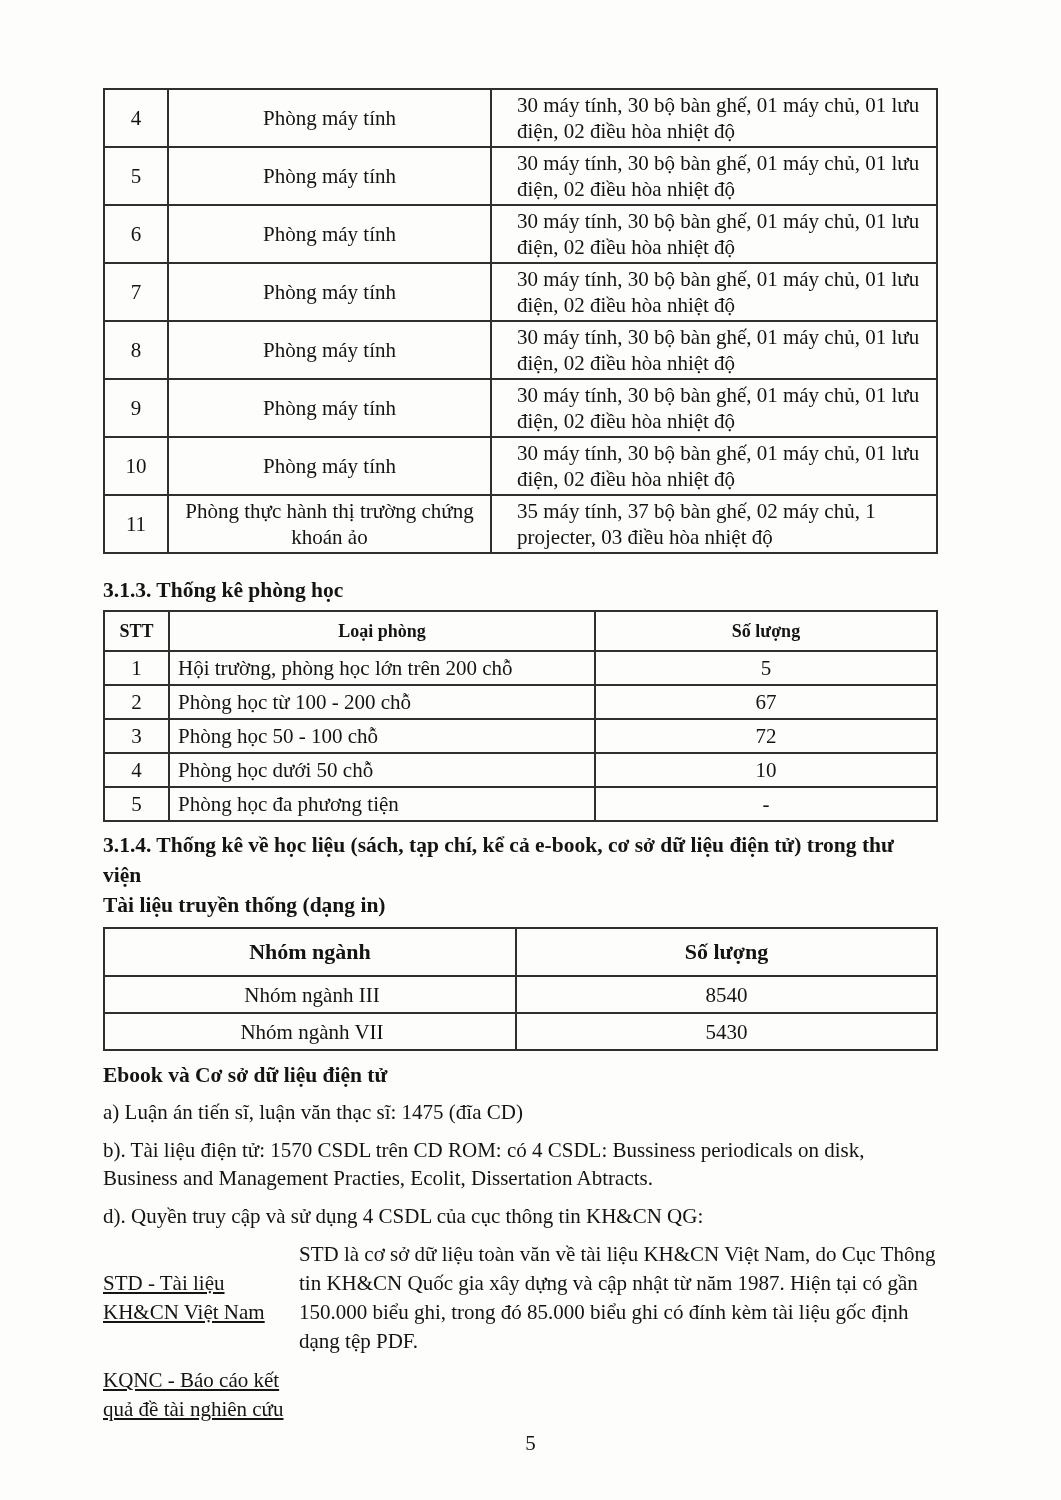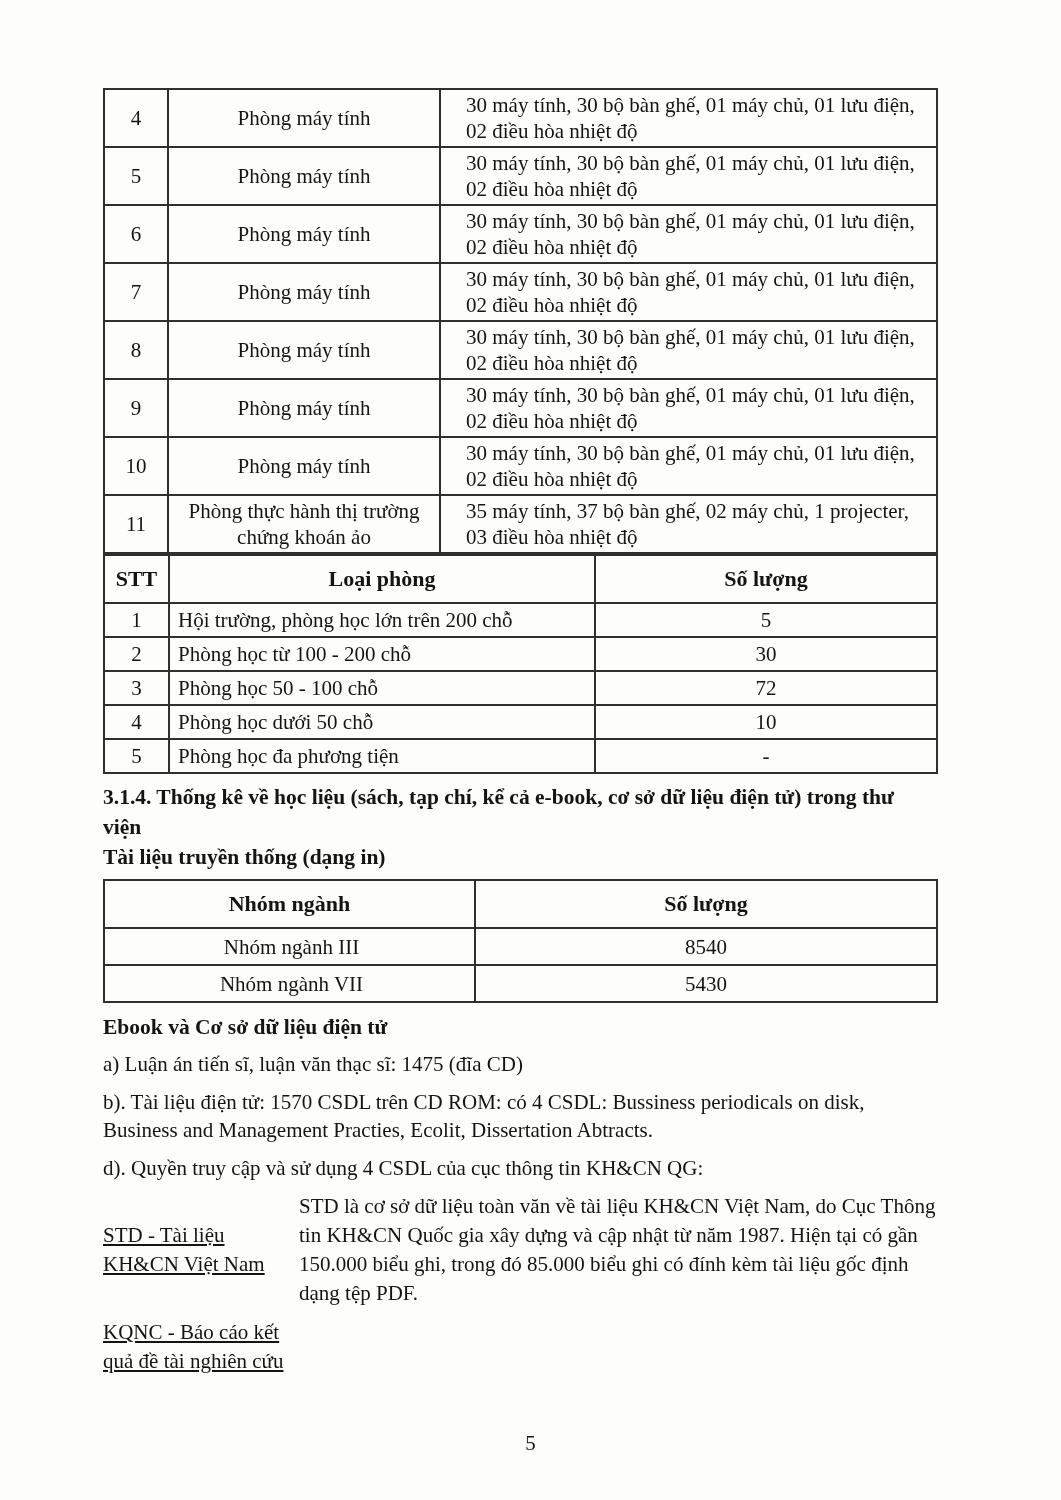--- a/index.html
+++ b/index.html
@@ -25,43 +25,43 @@
   }
   .tbl td {
     border: 2px solid #2f2f2f;
     padding: 2px 8px;
     line-height: 26px;
     vertical-align: middle;
   }
   
   .equipment td { height: 58px; }
   .equipment .c-stt  { width: 64px;  text-align: center; }
-  .equipment .c-name { width: 272px; text-align: center; }
+  .equipment .c-name { width: 323px; text-align: center; }
   .equipment .c-desc { text-align: left; padding-left: 25px; }
   
   .h313 {
     font-weight: bold; font-size: 21.5px;
     margin: 24px 0 7px 0;
   }
   .h314 {
     font-weight: bold; font-size: 21.5px;
     line-height: 30px; margin: 8px 3px 0 0;
   }
   .sub314 {
     font-weight: bold; font-size: 21.5px;
     line-height: 30px; margin: 0 0 7px 0;
   }
   
   .rooms .c-stt  { width: 65px;  text-align: center; }
   .rooms .c-type { width: 426px; text-align: left; }
   .rooms .c-qty  { text-align: center; }
-  .rooms tr.head td { font-weight: bold; text-align: center; height: 48px; font-size: 22px; }
+  .rooms tr.head td { font-weight: bold; text-align: center; height: 40px; font-size: 18px; }
   .rooms tr.data td { height: 34px; }
   
-  .materials .c-group { width: 371px; text-align: left; padding-left: 12px; }
+  .materials .c-group { width: 412px; text-align: left; padding-left: 12px; }
   .materials .c-qty   { text-align: center; }
   .materials tr.head td { font-weight: bold; text-align: center; height: 48px; font-size: 22px; }
   .materials tr.head td.c-group { text-align: center; padding-left: 8px; }
   .materials tr.data td { height: 37px; text-align: center; }
   
   .ebook-h { font-weight: bold; font-size: 21.5px; margin: 12px 0 6px 0; }
   p.item { margin: 10px 0; line-height: 28px; }
   
   .def-row { display: flex; align-items: center; margin: 4px 0 10px 0; }
   .def-label {
@@ -121,37 +121,38 @@
         <td class="c-desc">30 máy tính, 30 bộ bàn ghế, 01 máy chủ, 01 lưu điện, 02 điều hòa nhiệt độ</td>
       </tr>
       <tr>
         <td class="c-stt">11</td>
         <td class="c-name">Phòng thực hành thị trường chứng khoán ảo</td>
         <td class="c-desc">35 máy tính, 37 bộ bàn ghế, 02 máy chủ, 1 projecter, 03 điều hòa nhiệt độ</td>
       </tr>
     </tbody>
   </table>
 
+  <div class="h313">3.1.3. Thống kê phòng học</div>
 
   <table class="tbl rooms">
     <tbody>
       <tr class="head">
         <td class="c-stt">STT</td>
         <td class="c-type">Loại phòng</td>
         <td class="c-qty">Số lượng</td>
       </tr>
       <tr class="data">
         <td class="c-stt">1</td>
         <td class="c-type">Hội trường, phòng học lớn trên 200 chỗ</td>
         <td class="c-qty">5</td>
       </tr>
       <tr class="data">
         <td class="c-stt">2</td>
         <td class="c-type">Phòng học từ 100 - 200 chỗ</td>
-        <td class="c-qty">30</td>
+        <td class="c-qty">67</td>
       </tr>
       <tr class="data">
         <td class="c-stt">3</td>
         <td class="c-type">Phòng học 50 - 100 chỗ</td>
         <td class="c-qty">72</td>
       </tr>
       <tr class="data">
         <td class="c-stt">4</td>
         <td class="c-type">Phòng học dưới 50 chỗ</td>
         <td class="c-qty">10</td>

